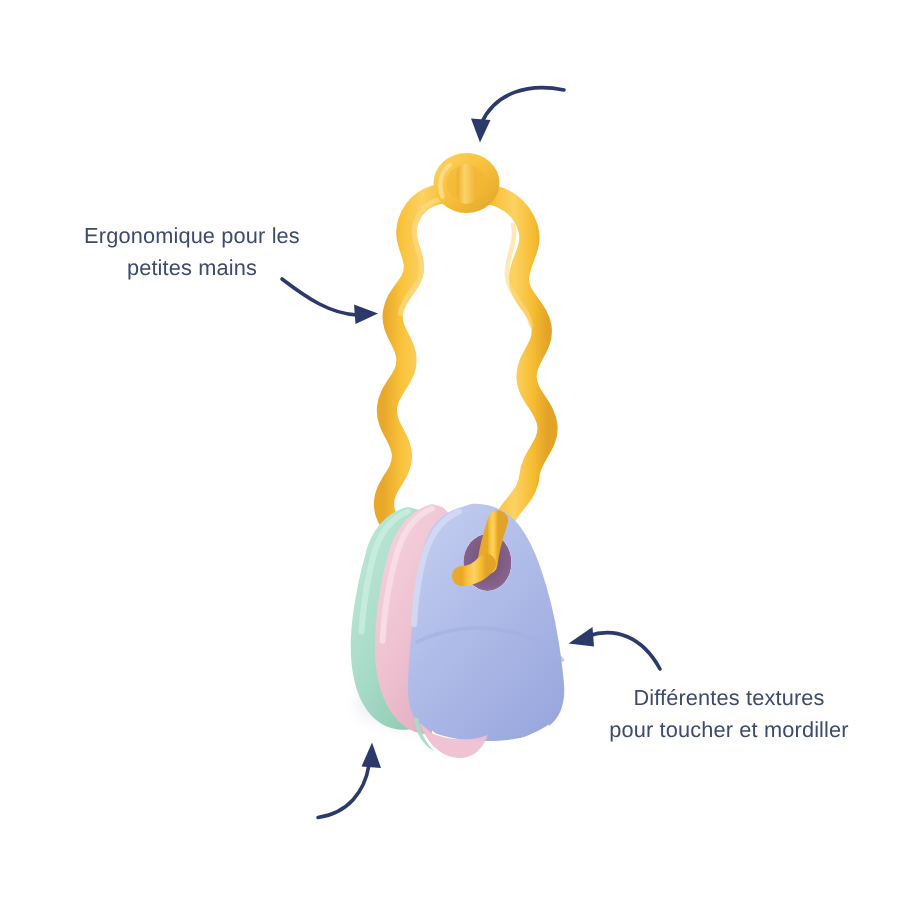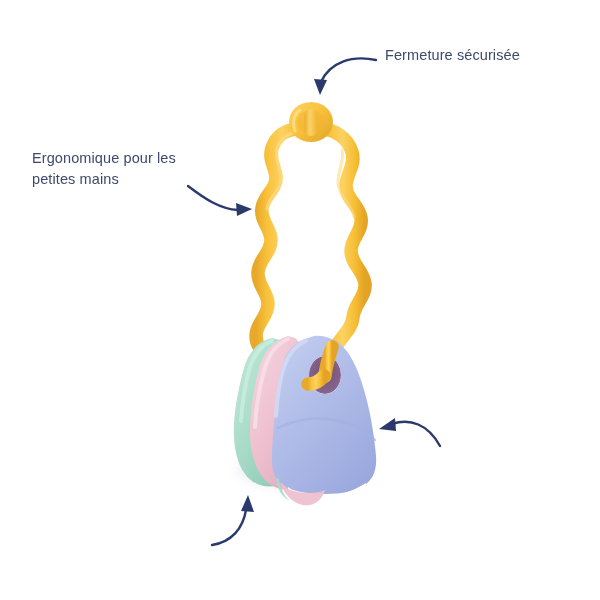--- a/index.html
+++ b/index.html
@@ -29,21 +29,21 @@
     font-size: 14.5px;
     font-weight: 400;
     line-height: 1.48;
     white-space: pre-line;
     letter-spacing: 0.1px;
   }
   .callout.right  { text-align: left; }
   .callout.center { text-align: center; }
 
   #callout-fermeture { left: 385px; top: 45px; }
-  #callout-ergonomique { left: 32px; top: 148px; width: 172px; text-align: left; }
+  #callout-ergonomique { left: 42px; top: 148px; width: 172px; text-align: center; }
   #callout-textures { left: 390px; top: 456px; width: 192px; text-align: center; }
   #callout-palmes { left: 52px; top: 539px; }
 </style>
 </head>
 <body>
 
 <div id="page">
 
   <svg class="product-layer" viewBox="0 0 600 600">
     <defs>
@@ -219,20 +219,21 @@
       <path d="M 440 446 C 428 424, 410 418, 392 424" fill="none" stroke="#2b3a6b" stroke-width="2.4" stroke-linecap="round"></path>
       <path d="M 379 429 L 395 418 L 396 431 Z" fill="#2b3a6b"></path>
     </g>
 
     <g>
       <path d="M 212 545 C 232 542, 243 528, 246 510" fill="none" stroke="#2b3a6b" stroke-width="2.4" stroke-linecap="round"></path>
       <path d="M 248 495 L 254 512 L 241 511 Z" fill="#2b3a6b"></path>
     </g>
   </svg>
 
-  <div id="callout-fermeture" class="callout right">Fermeture sécurisée</div>
 
   <div id="callout-ergonomique" class="callout center">Ergonomique pour les
 petites mains</div>
 
+  <div id="callout-textures" class="callout center">Différentes textures
+pour toucher et mordiller</div>
 
 
 </div>
 
 </body></html>

